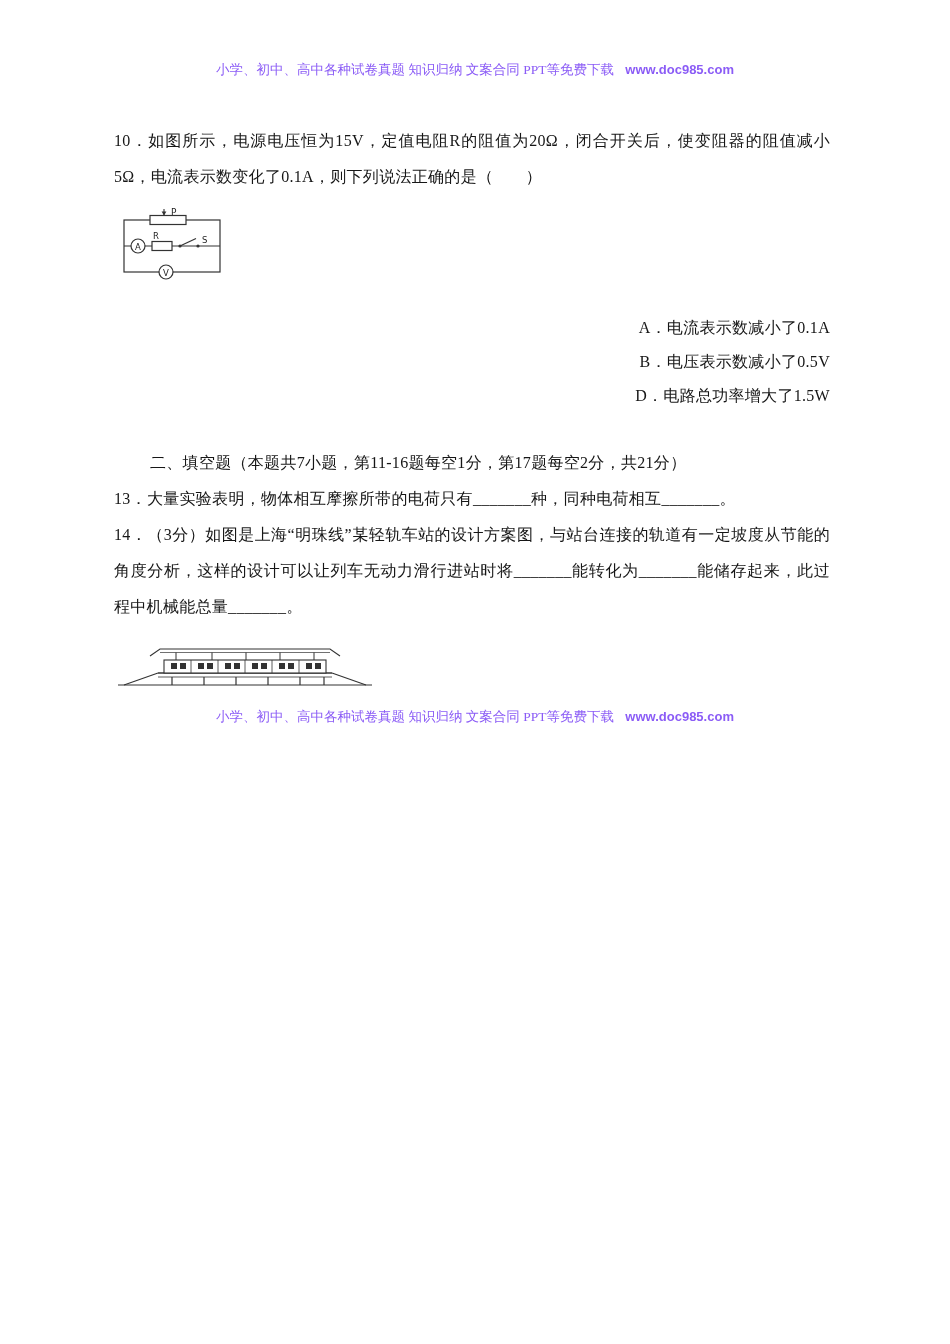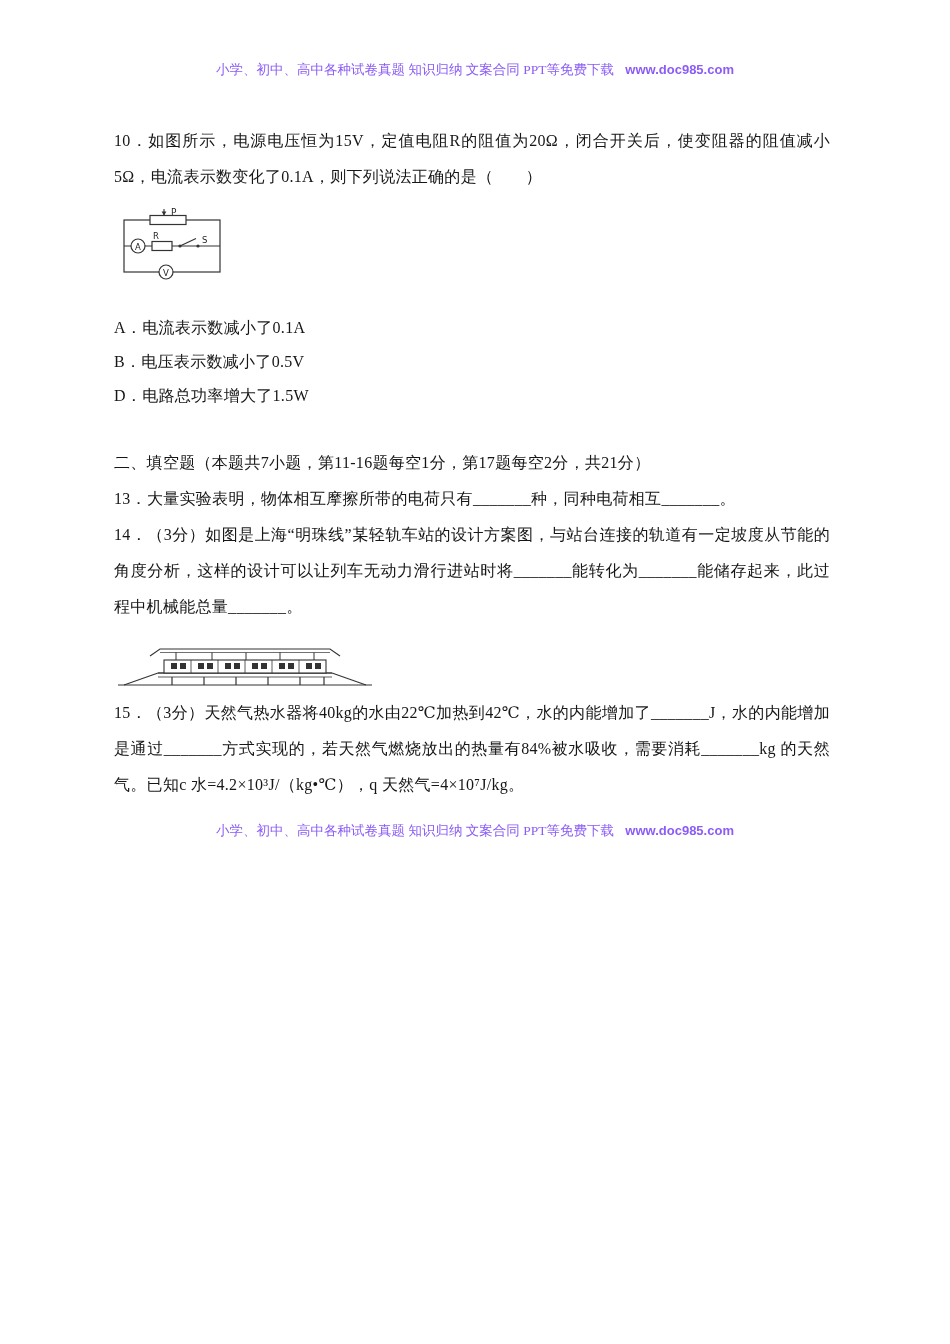--- a/index.html
+++ b/index.html
@@ -20,22 +20,22 @@
   .content p {
     margin: 0;
     font-size: 16px;
     line-height: 36px;
     text-align: justify;
     letter-spacing: 0.3px;
   }
   p.q10 { margin-top: 44px; }
   .circuit { margin-top: 12px; }
   .options { margin-top: 18px; }
-  .options div { font-size: 16px; line-height: 34px; letter-spacing: 0.3px; }
-  p.section-title { margin-top: 32px; }
+  .options div { font-size: 16px; line-height: 34px; letter-spacing: 0.3px; text-align: right; }
+  p.section-title { margin-top: 32px; margin-left: 36px; }
   .train { margin: 8px 0 6px 2px; }
   p.q16 { margin-top: 8px; }
   .footer { margin-top: 18px; }
   svg { display: block; }
   svg text { font-family: "DejaVu Sans", "Liberation Sans", sans-serif; fill: #222; }
 </style>
 </head>
 <body>
 
 <div class="header center-line">
@@ -146,20 +146,19 @@
             <rect x="145" y="30" width="6" height="6"></rect>
           <rect x="163" y="30" width="6" height="6"></rect>
             <rect x="172" y="30" width="6" height="6"></rect>
           <rect x="190" y="30" width="6" height="6"></rect>
             <rect x="199" y="30" width="6" height="6"></rect>
         </g>
       </g>
     </svg>
   </div>
 
-  <p>15．（3分）天然气热水器将40kg的水由22℃加热到42℃，水的内能增加了_______J，水的内能增加是通过_______方式实现的，若天然气燃烧放出的热量有84%被水吸收，需要消耗_______kg 的天然气。已知c 水=4.2×10³J/（kg•℃），q 天然气=4×10⁷J/kg。</p>
 
 </div>
 
 <div class="footer center-line">
   <span>小学、初中、高中各种试卷真题 知识归纳 文案合同 PPT等免费下载</span>
   <span class="url">www.doc985.com</span>
 </div>
 
 </body></html>

